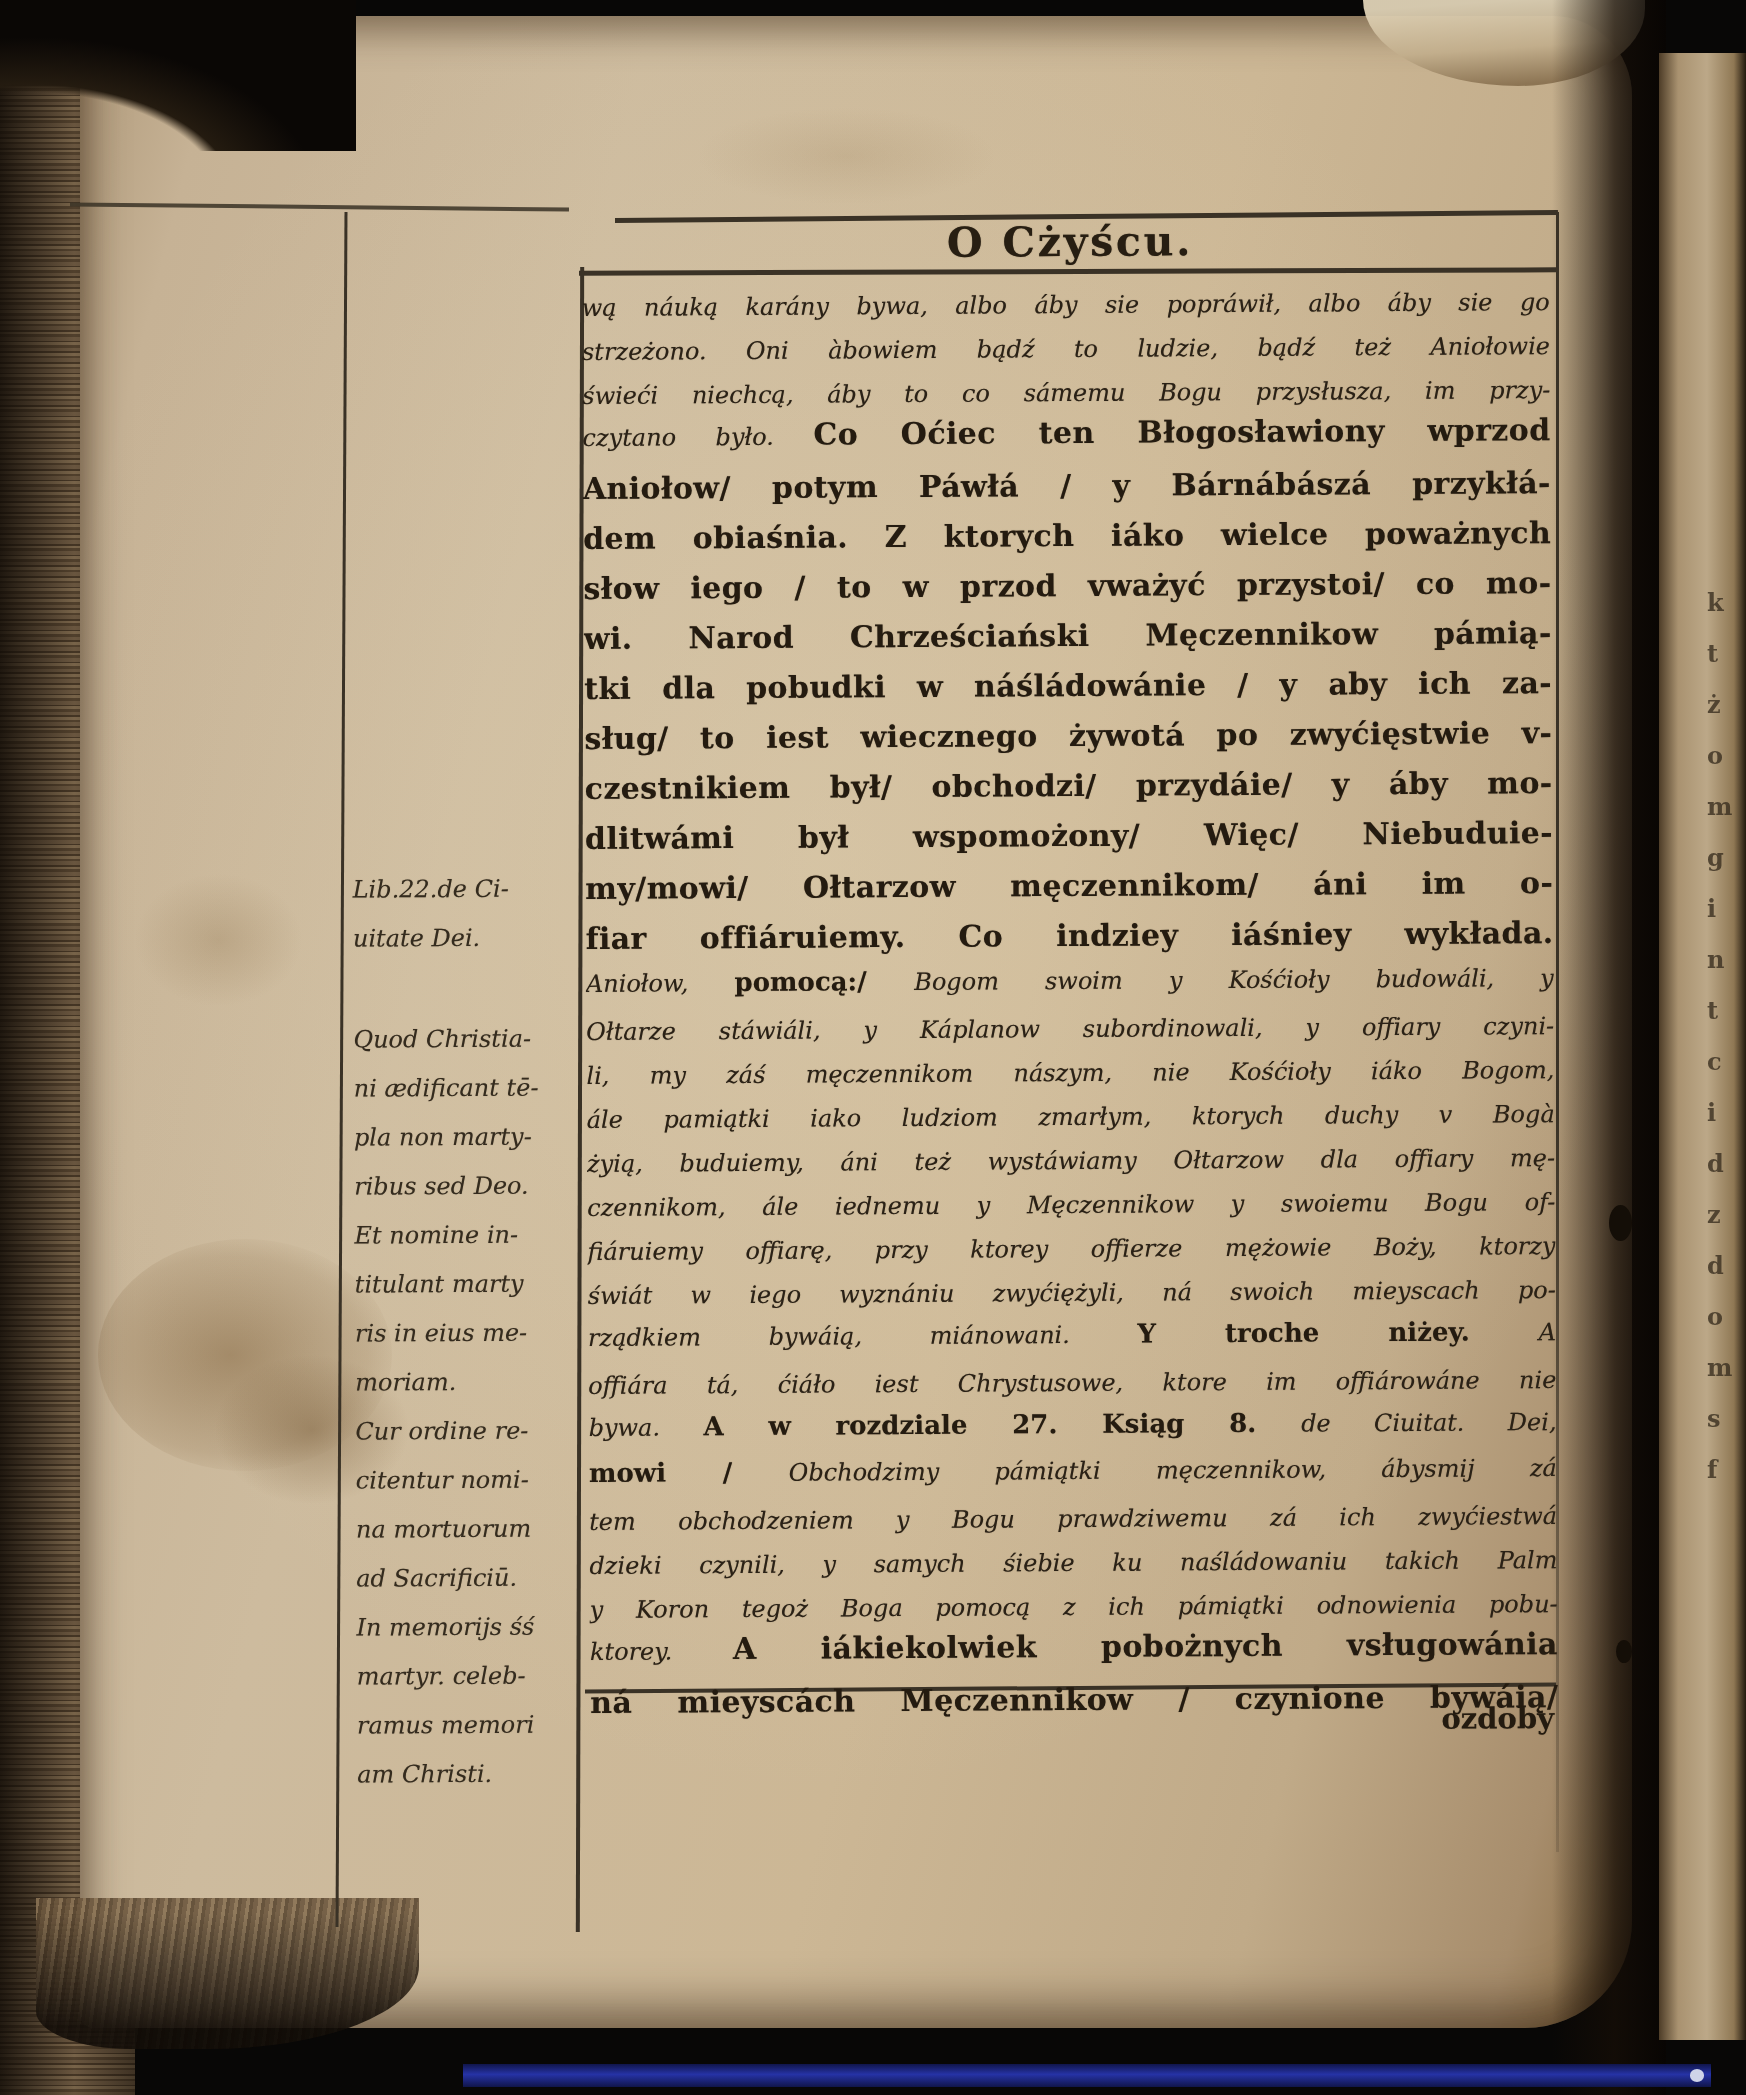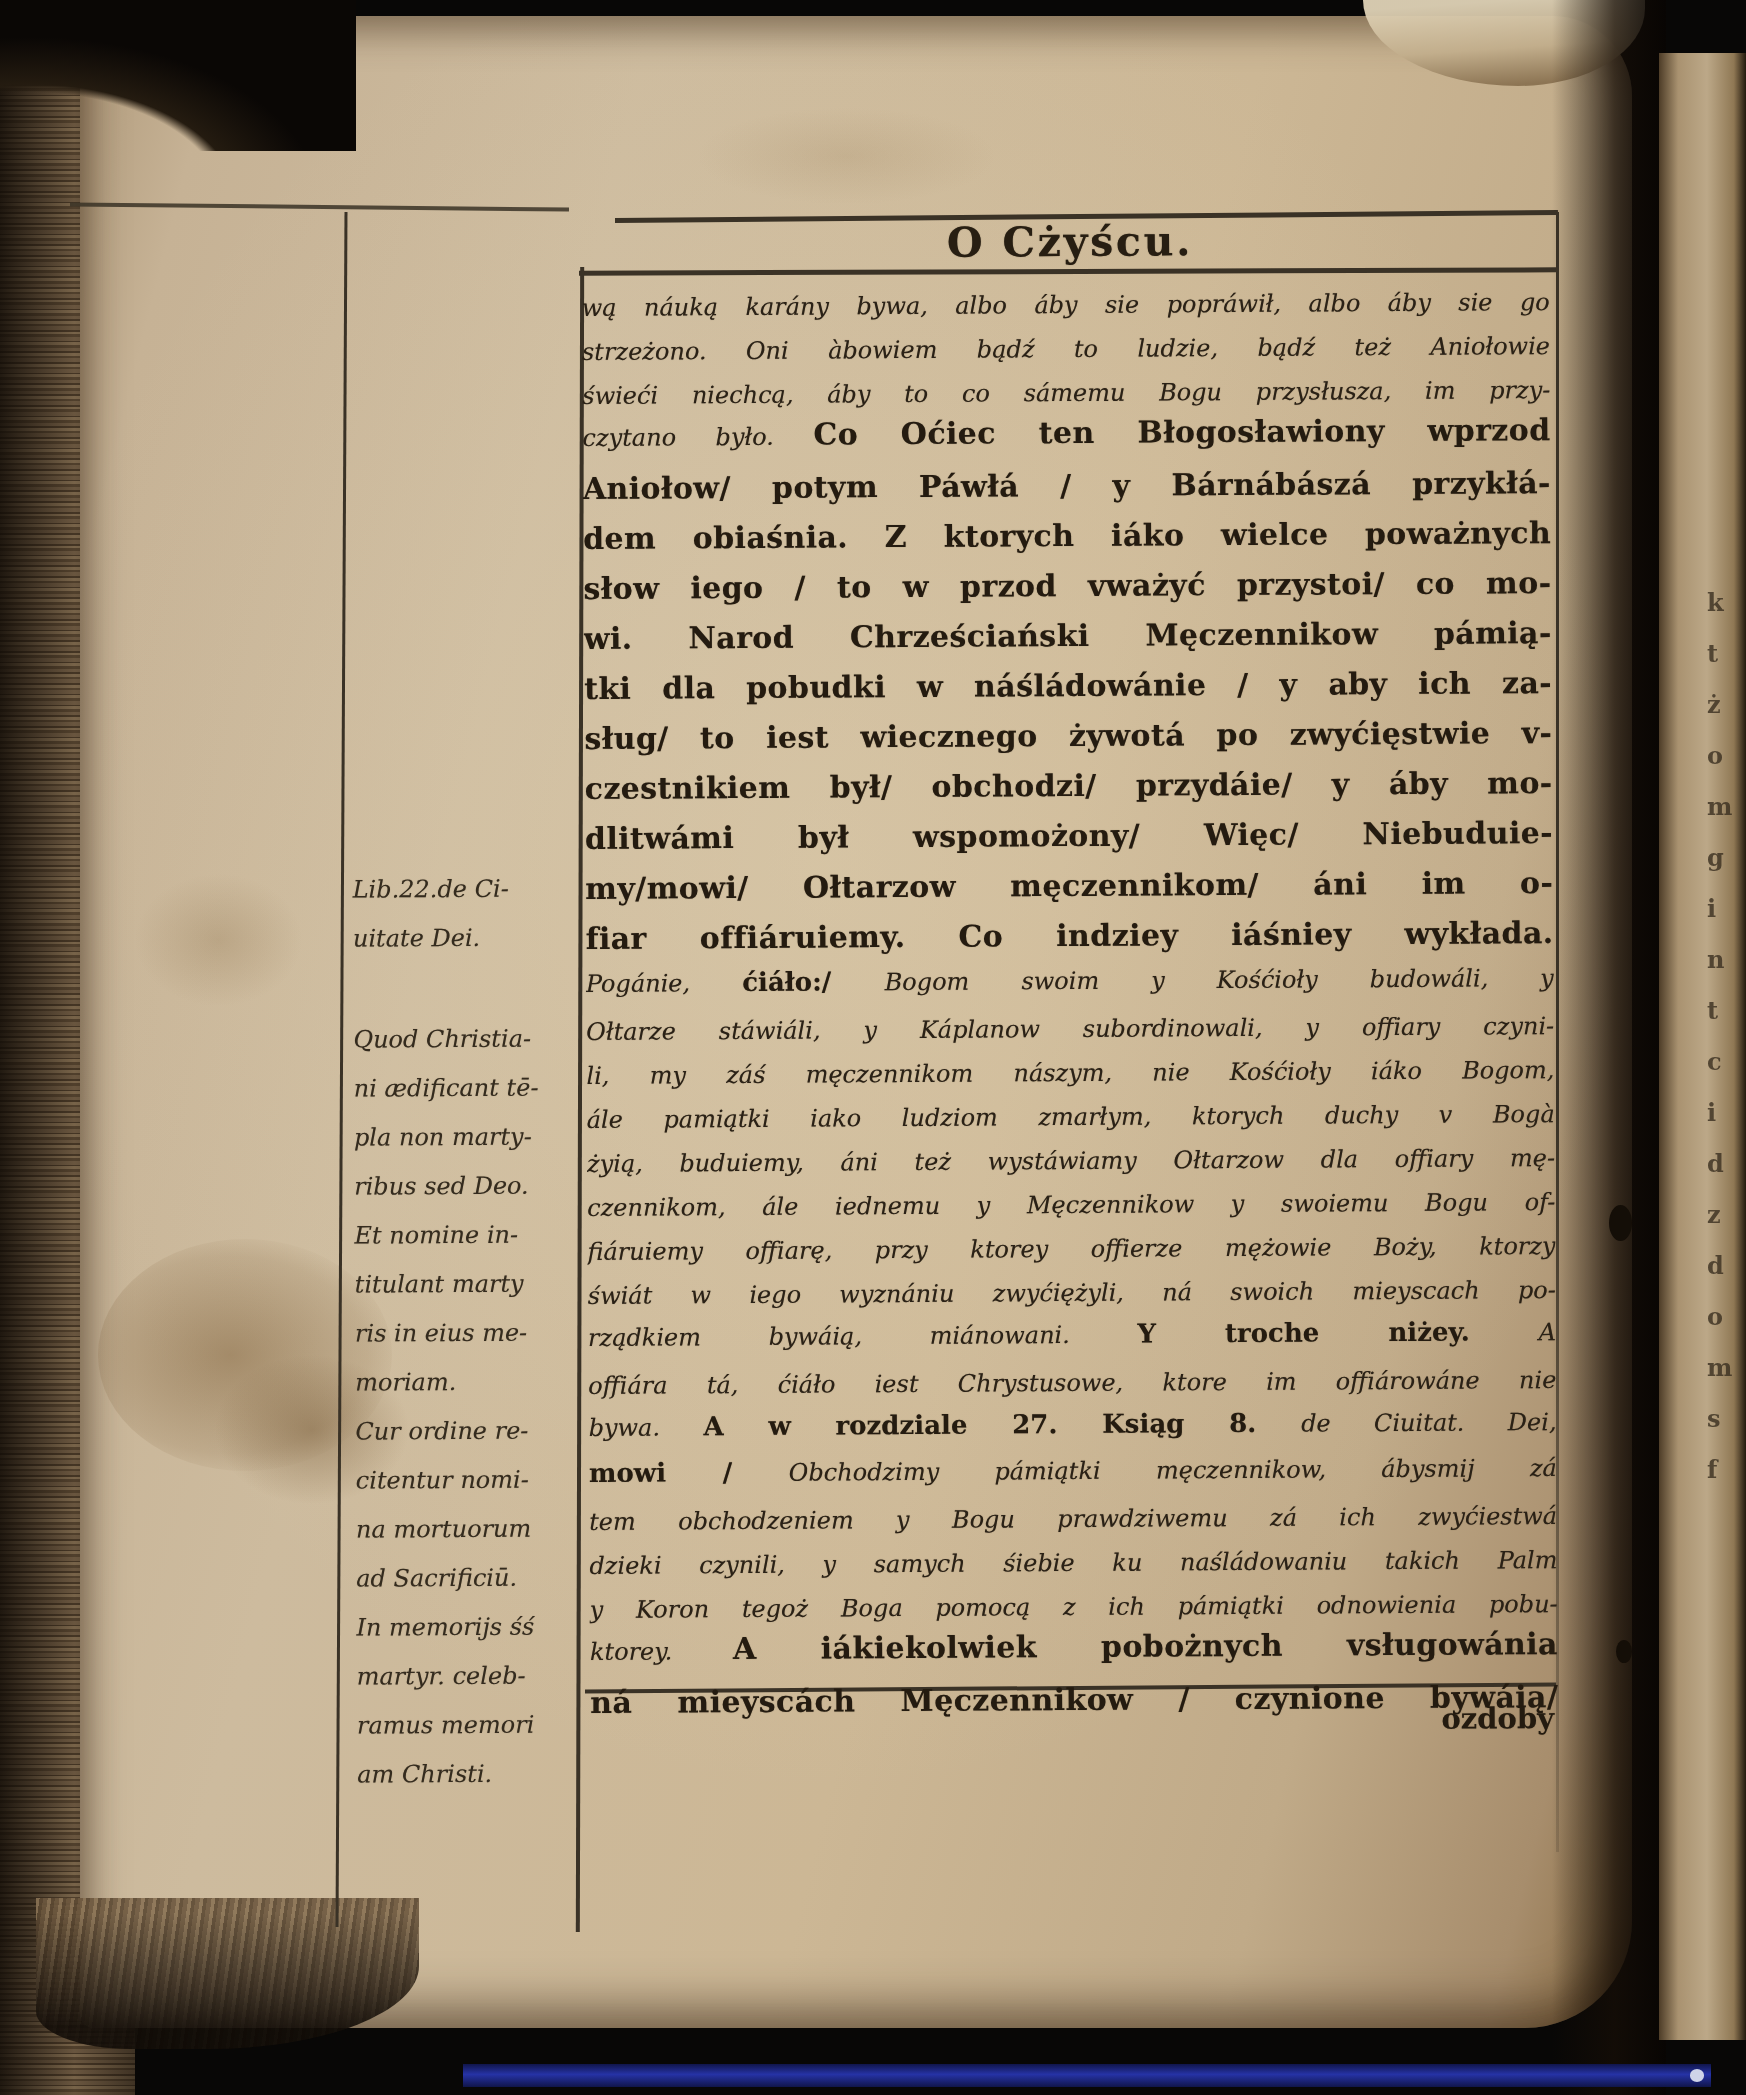--- a/index.html
+++ b/index.html
@@ -203,21 +203,21 @@
 
     <div class="ln l-bllg">
       <span class="sg s-bllg">my/mowi/ Ołtarzow męczennikom/ áni im o-</span><span></span><span></span>
     </div>
 
     <div class="ln l-bllg">
       <span class="sg s-bllg">fiar offiáruiemy. Co indziey iáśniey wykłada.</span><span></span><span></span>
     </div>
 
     <div class="ln l-mix">
-      <span class="sg s-it">Pogánie, </span><span class="sg s-bl">ćiáło:/ </span><span class="sg s-it">Bogom swoim y Kośćioły budowáli, y</span>
+      <span class="sg s-it">Aniołow, </span><span class="sg s-bl">pomocą:/ </span><span class="sg s-it">Bogom swoim y Kośćioły budowáli, y</span>
     </div>
 
     <div class="ln l-it">
       <span class="sg s-it">Ołtarze stáwiáli, y Káplanow subordinowali, y offiary czyni-</span><span></span><span></span>
     </div>
 
     <div class="ln l-it">
       <span class="sg s-it">li, my záś męczennikom nászym, nie Kośćioły iáko Bogom,</span><span></span><span></span>
     </div>
 

